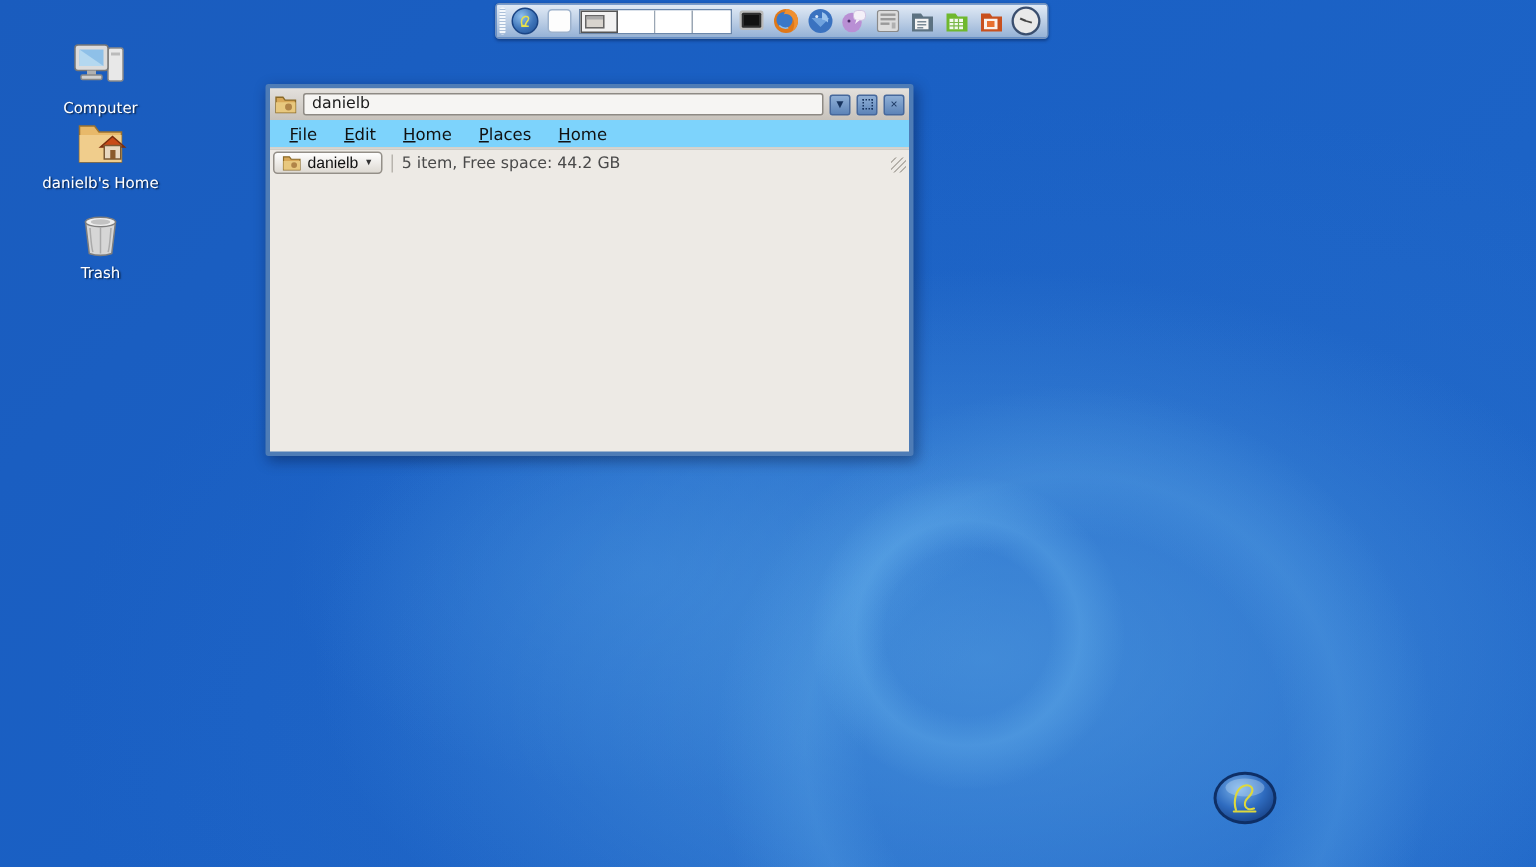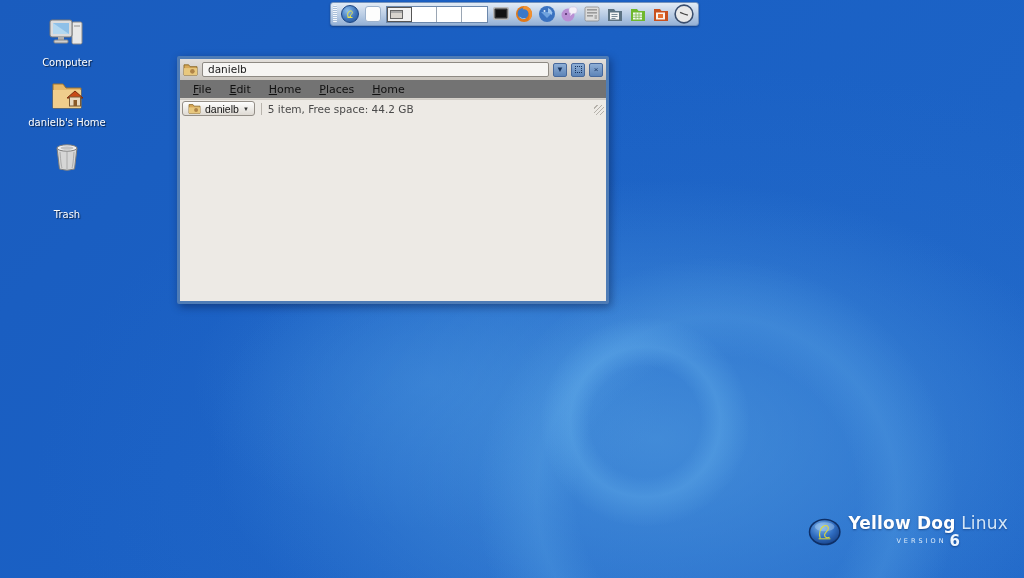--- a/index.html
+++ b/index.html
@@ -54,21 +54,21 @@
     box-shadow:2px 3px 9px rgba(0,10,40,0.4); display:flex; flex-direction:column; }
   .titlebar { height:21px; background:linear-gradient(#e3e0dc,#c7c2bb);
     display:flex; align-items:center; padding:0 3px; gap:4px; flex:0 0 auto; }
   .title-field { flex:1; height:15px; background:#f6f5f3; border:1px solid #8e8a84;
     border-radius:2px; font-size:10.5px; color:#1a1a1a; padding:0 5px; line-height:13px;
     overflow:hidden; white-space:nowrap; }
   .win-btn { width:14px; height:14px; border-radius:2px; border:1px solid #46689c;
     background:linear-gradient(#8fafd6,#5d84b8); color:#17335e; font-size:8px; line-height:12px;
     text-align:center; padding:0; cursor:pointer; display:flex; align-items:center; justify-content:center; }
   .win-btn .dotbox { width:7px; height:7px; border:1px dotted #17335e; display:block; }
-  .menubar { height:19px; background:#737373; border-bottom:1px solid #d5d1ca;
+  .menubar { height:19px; background:#7dd3fc; border-bottom:1px solid #d5d1ca;
     display:flex; align-items:center; padding-left:4px; flex:0 0 auto; }
   .menu-item { display:inline-block; font-size:11px; color:#111; padding:2px 9px; cursor:pointer; }
   .menu-item::first-letter { text-decoration:underline; }
   .content { flex:1; background:#fff; position:relative; overflow:hidden; }
   .file-item { position:absolute; left:28px; top:8px; width:76px; display:flex;
     flex-direction:column; align-items:center; cursor:pointer; }
   .file-item .lbl { margin-top:2px; font-size:10.5px; color:#111; }
   .statusbar { height:18px; background:#edeae5; border-top:1px solid #cfcbc4;
     display:flex; align-items:center; padding:0 2px; gap:6px; flex:0 0 auto; position:relative; }
   .loc-btn { display:flex; align-items:center; gap:4px; height:15px;
@@ -193,21 +193,21 @@
   <button class="panel-btn">
     <svg class="app-ico" viewBox="0 0 18 18" style="width:20px;height:20px;">
       <circle cx="9" cy="9" r="8" fill="#e9e9e9" stroke="#3a4e6e" stroke-width="1.4"></circle>
       <path d="M9 9 L5.5 7.5" stroke="#444" stroke-width="1.2"></path>
       <path d="M9 9 L12.5 10" stroke="#444" stroke-width="1"></path>
     </svg>
   </button>
 </div>
 
 <div class="desk-icons">
-  <div class="desk-item" style="top:4px;text-align:center;">
+  <div class="desk-item" style="top:14px;text-align:center;">
     <svg width="40" height="38" viewBox="0 0 40 38">
       <rect x="25" y="6" width="10" height="22" rx="1.5" fill="#e8e8e8" stroke="#8a8a8a"></rect>
       <rect x="27" y="9" width="6" height="2" fill="#bbb"></rect>
       <rect x="3" y="4" width="22" height="17" rx="2" fill="#dcdcdc" stroke="#777"></rect>
       <rect x="6" y="7" width="16" height="11" fill="#8ec0e8"></rect>
       <path d="M6 7 L22 18 L6 18 Z" fill="#b4d8f0"></path>
       <rect x="11" y="21" width="6" height="3" fill="#b0b0b0"></rect>
       <rect x="7" y="24" width="14" height="3" rx="1" fill="#cfcfcf" stroke="#888"></rect>
     </svg>
     <span class="lbl">Computer</span>
@@ -219,21 +219,21 @@
       <path d="M6 12 L34 12 L34 30 L6 30 Z" fill="#f0cd8c"></path>
       <g>
         <path d="M20 20 L28 13 L36 20 Z" fill="#c84a18" stroke="#7a2e0e"></path>
         <rect x="22.5" y="19" width="11" height="9" fill="#e8d8c0" stroke="#7a5a34"></rect>
         <rect x="26.5" y="22" width="3.5" height="6" fill="#8a5a2a"></rect>
       </g>
     </svg>
     <span class="lbl">danielb's Home</span>
   </div>
 
-  <div class="desk-item" style="top:128px;gap:32px;">
+  <div class="desk-item" style="top:128px;">
     <svg width="34" height="34" viewBox="0 0 34 34">
       <path d="M7 8 L27 8 L24.5 29 Q17 31.5 9.5 29 Z" fill="#d6d6d6" stroke="#7e7e7e"></path>
       <ellipse cx="17" cy="8" rx="10" ry="3.2" fill="#efefef" stroke="#7e7e7e"></ellipse>
       <ellipse cx="17" cy="8" rx="6.5" ry="1.8" fill="#c2c2c2"></ellipse>
       <path d="M10 12 Q11 26 12 28 M17 12 L17 29 M24 12 Q23 26 22 28" stroke="#aaa" fill="none"></path>
     </svg>
     <span class="lbl">Trash</span>
   </div>
 </div>
 
@@ -285,23 +285,13 @@
         <stop offset="55%" stop-color="#2f6cc0"></stop>
         <stop offset="100%" stop-color="#153f84"></stop>
       </radialGradient>
     </defs>
     <ellipse cx="22" cy="20" rx="21" ry="17.5" fill="#0e2f66"></ellipse>
     <ellipse cx="22" cy="20" rx="19" ry="15.5" fill="url(#ydg)"></ellipse>
     <ellipse cx="22" cy="13" rx="13" ry="6" fill="rgba(200,225,250,0.35)"></ellipse>
     <path d="M16 28 C14 22 16 14 21 12 C25 10.5 28 13 26.5 16.5 C25 20 21 21 22 25 C22.6 27.4 25 28 28 27" fill="none" stroke="#ded83c" stroke-width="1.4" stroke-linecap="round"></path>
     <path d="M14.5 29 H29" stroke="#ded83c" stroke-width="1.3" stroke-linecap="round"></path>
   </svg>
-  <div class="brand-text">
-    <div class="brand-line1">
-      <span class="brand-bold">Yellow Dog</span>
-      <span class="brand-light">Linux</span>
-    </div>
-    <div class="brand-line2">
-      <span class="version-word">VERSION</span>
-      <span class="version-num">6</span>
-    </div>
-  </div>
 </div>
 
 </body></html>

